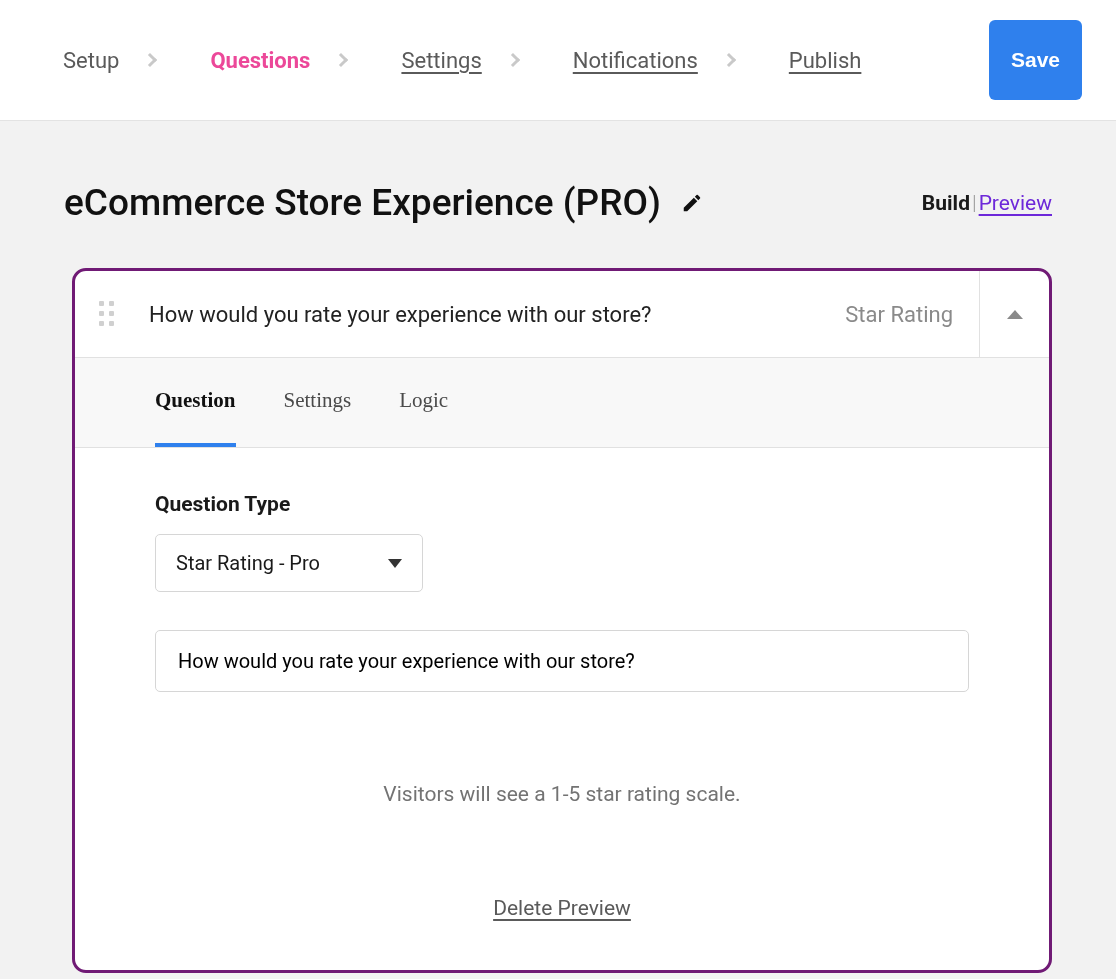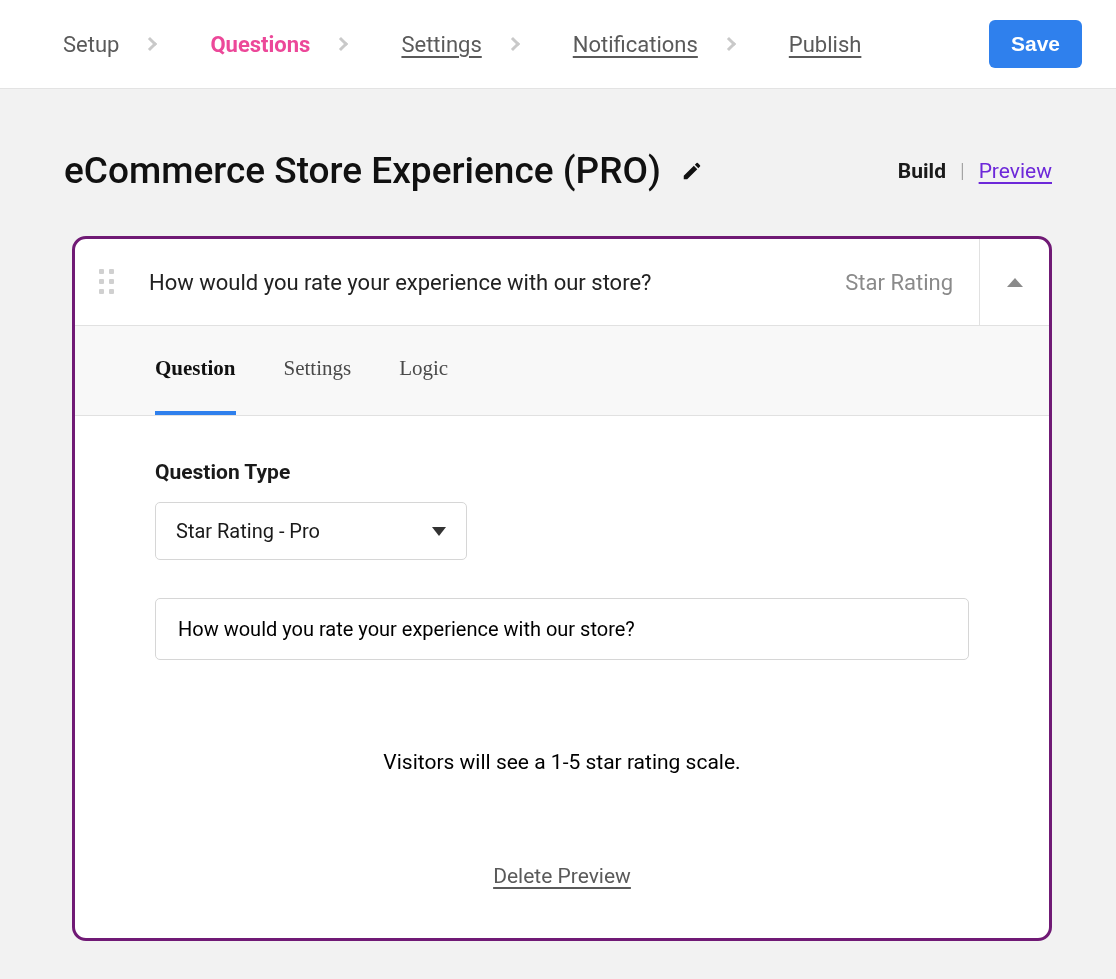--- a/index.html
+++ b/index.html
@@ -34,29 +34,29 @@
       margin: 0 6px;
     }
     .spacer { flex: 1; }
     .save-btn {
       background: #2f80ed;
       color: #fff;
       font-weight: 700;
       font-size: 21px;
       border: none;
       border-radius: 6px;
-      padding: 12px 22px;
+      padding: 28px 22px;
       cursor: pointer;
     }
     
     .main { padding: 60px 64px 60px 64px; }
     .title-row { display: flex; align-items: center; gap: 20px; margin-bottom: 44px; }
     .page-title { font-size: 37px; font-weight: 500; color:#111;text-align:center; }
     .pencil { width: 22px; height: 22px; cursor: pointer; }
-    .mode-toggle { margin-left: auto; display: flex; gap: 14px; font-size: 21px; }
+    .mode-toggle { margin-left: auto; display: flex; gap: 2px; font-size: 21px; }
     .mode-toggle .sep { color: #9a9a9a; font-weight:300; }
     .mode-build { font-weight: 700; }
     .mode-preview { color: #6d28d9; text-decoration: underline; text-underline-offset: 4px; cursor:pointer; }
     
     .card { background: #fff; border: 3px solid #701a75; border-radius: 14px; margin-left: 8px; }
     .card-header {
       display: flex; align-items: center;
       padding: 30px 24px;
       border-bottom: 1px solid #e1e1e1;
     }
@@ -89,36 +89,36 @@
     }
     .tab {
       font-size: 21px; color:#4a4a4a; padding: 30px 0; cursor:pointer;
       border-bottom: 4px solid transparent;
     }
     .tab.active { font-weight:700; color:#111; border-bottom-color:#2f80ed; }
     
     .card-body { padding: 44px 80px 50px 80px; }
     .field-label { font-size: 21px; font-weight:700; margin-bottom:18px; }
     .select-wrap {
-      position:relative; width: 312px;
+      position:relative; width: 268px;
       border:1px solid #d6d6d6; border-radius:5px;
       padding: 16px 20px; font-size:20px;
       cursor:pointer; background:#fff;
       display:flex; align-items:center;
       margin-bottom: 38px;
     }
     .select-wrap .tri-dn {
       margin-left:auto;
       width:0;height:0;border-left:7px solid transparent;border-right:7px solid transparent;border-top:9px solid #333;
     }
     .text-input {
       width:100%; border:1px solid #d6d6d6; border-radius:5px;
       padding: 18px 22px; font-size:20px; font-family:inherit;
     }
-    .hint { text-align:center; font-size:21px; color:#000000; margin: 90px 0 90px 0; }
+    .hint { text-align:center; font-size:21px; color:#737373; margin: 90px 0 90px 0; }
     .delete-row { text-align:center; }
     .delete-link { font-size:21px; color:#5a5a5a; text-decoration: underline; text-underline-offset:4px; cursor:pointer; }
   </style>
 </head>
 <body>
 
 <div class="topbar">
   <span class="crumb">Setup</span>
   <span class="chev"></span>
   <span class="crumb active">Questions</span>

